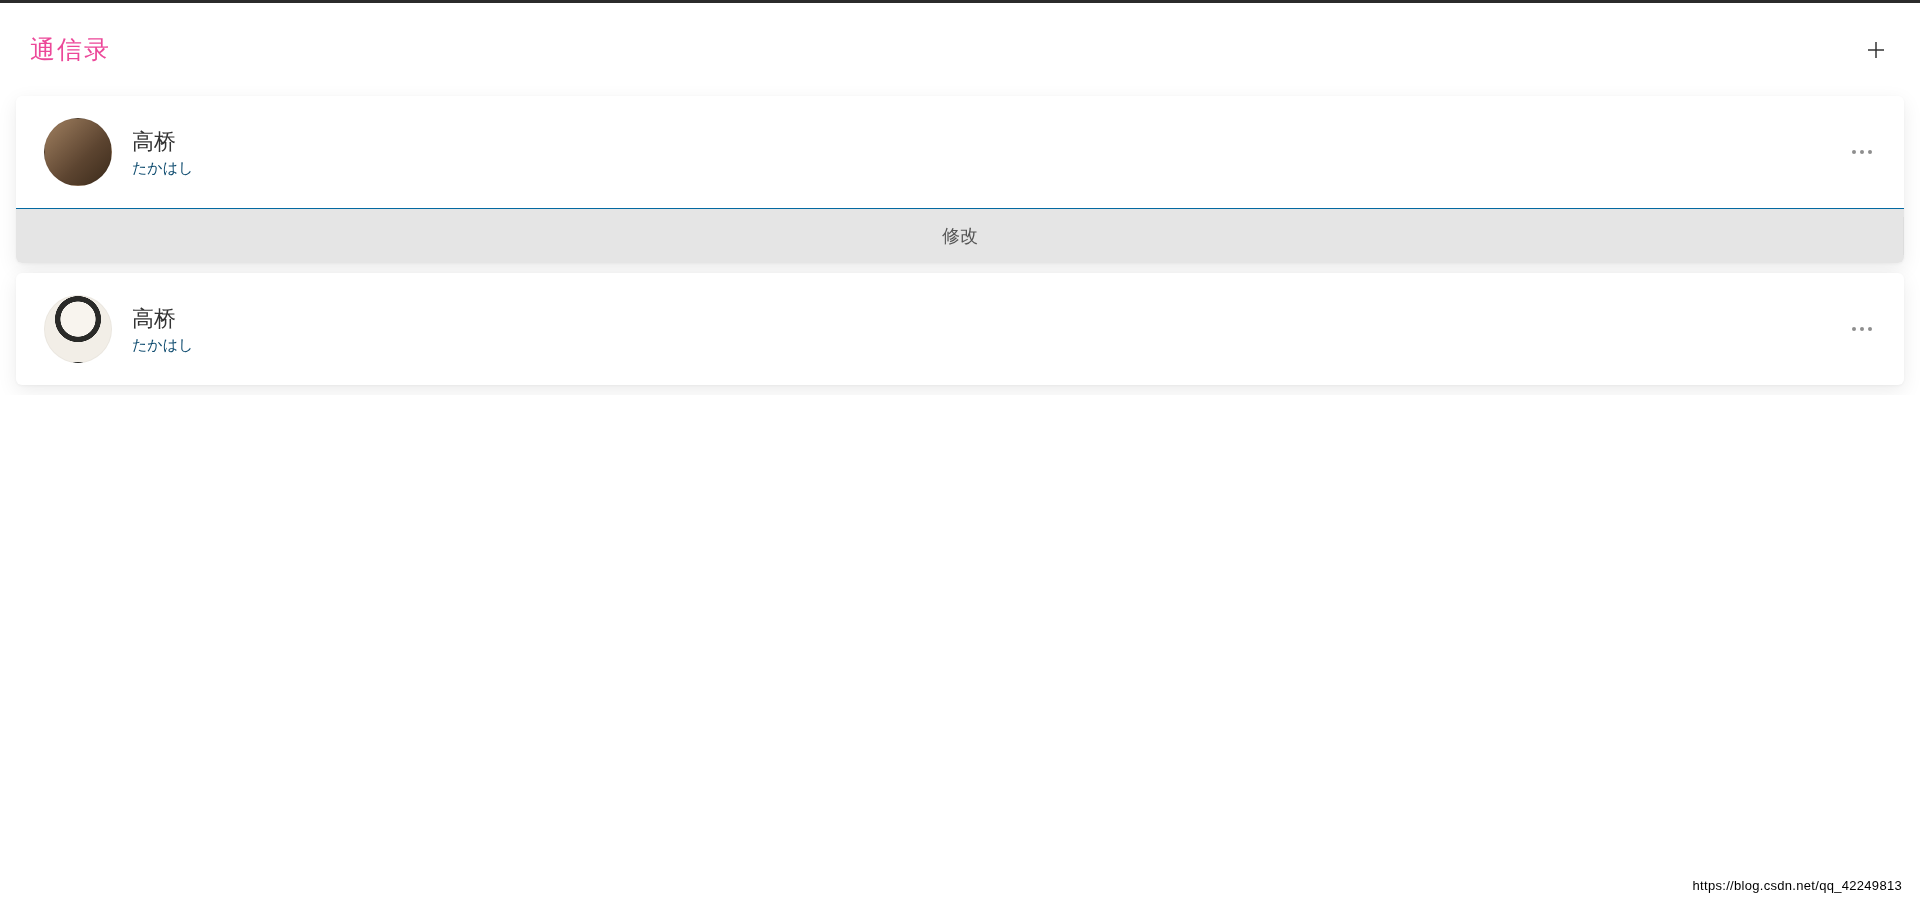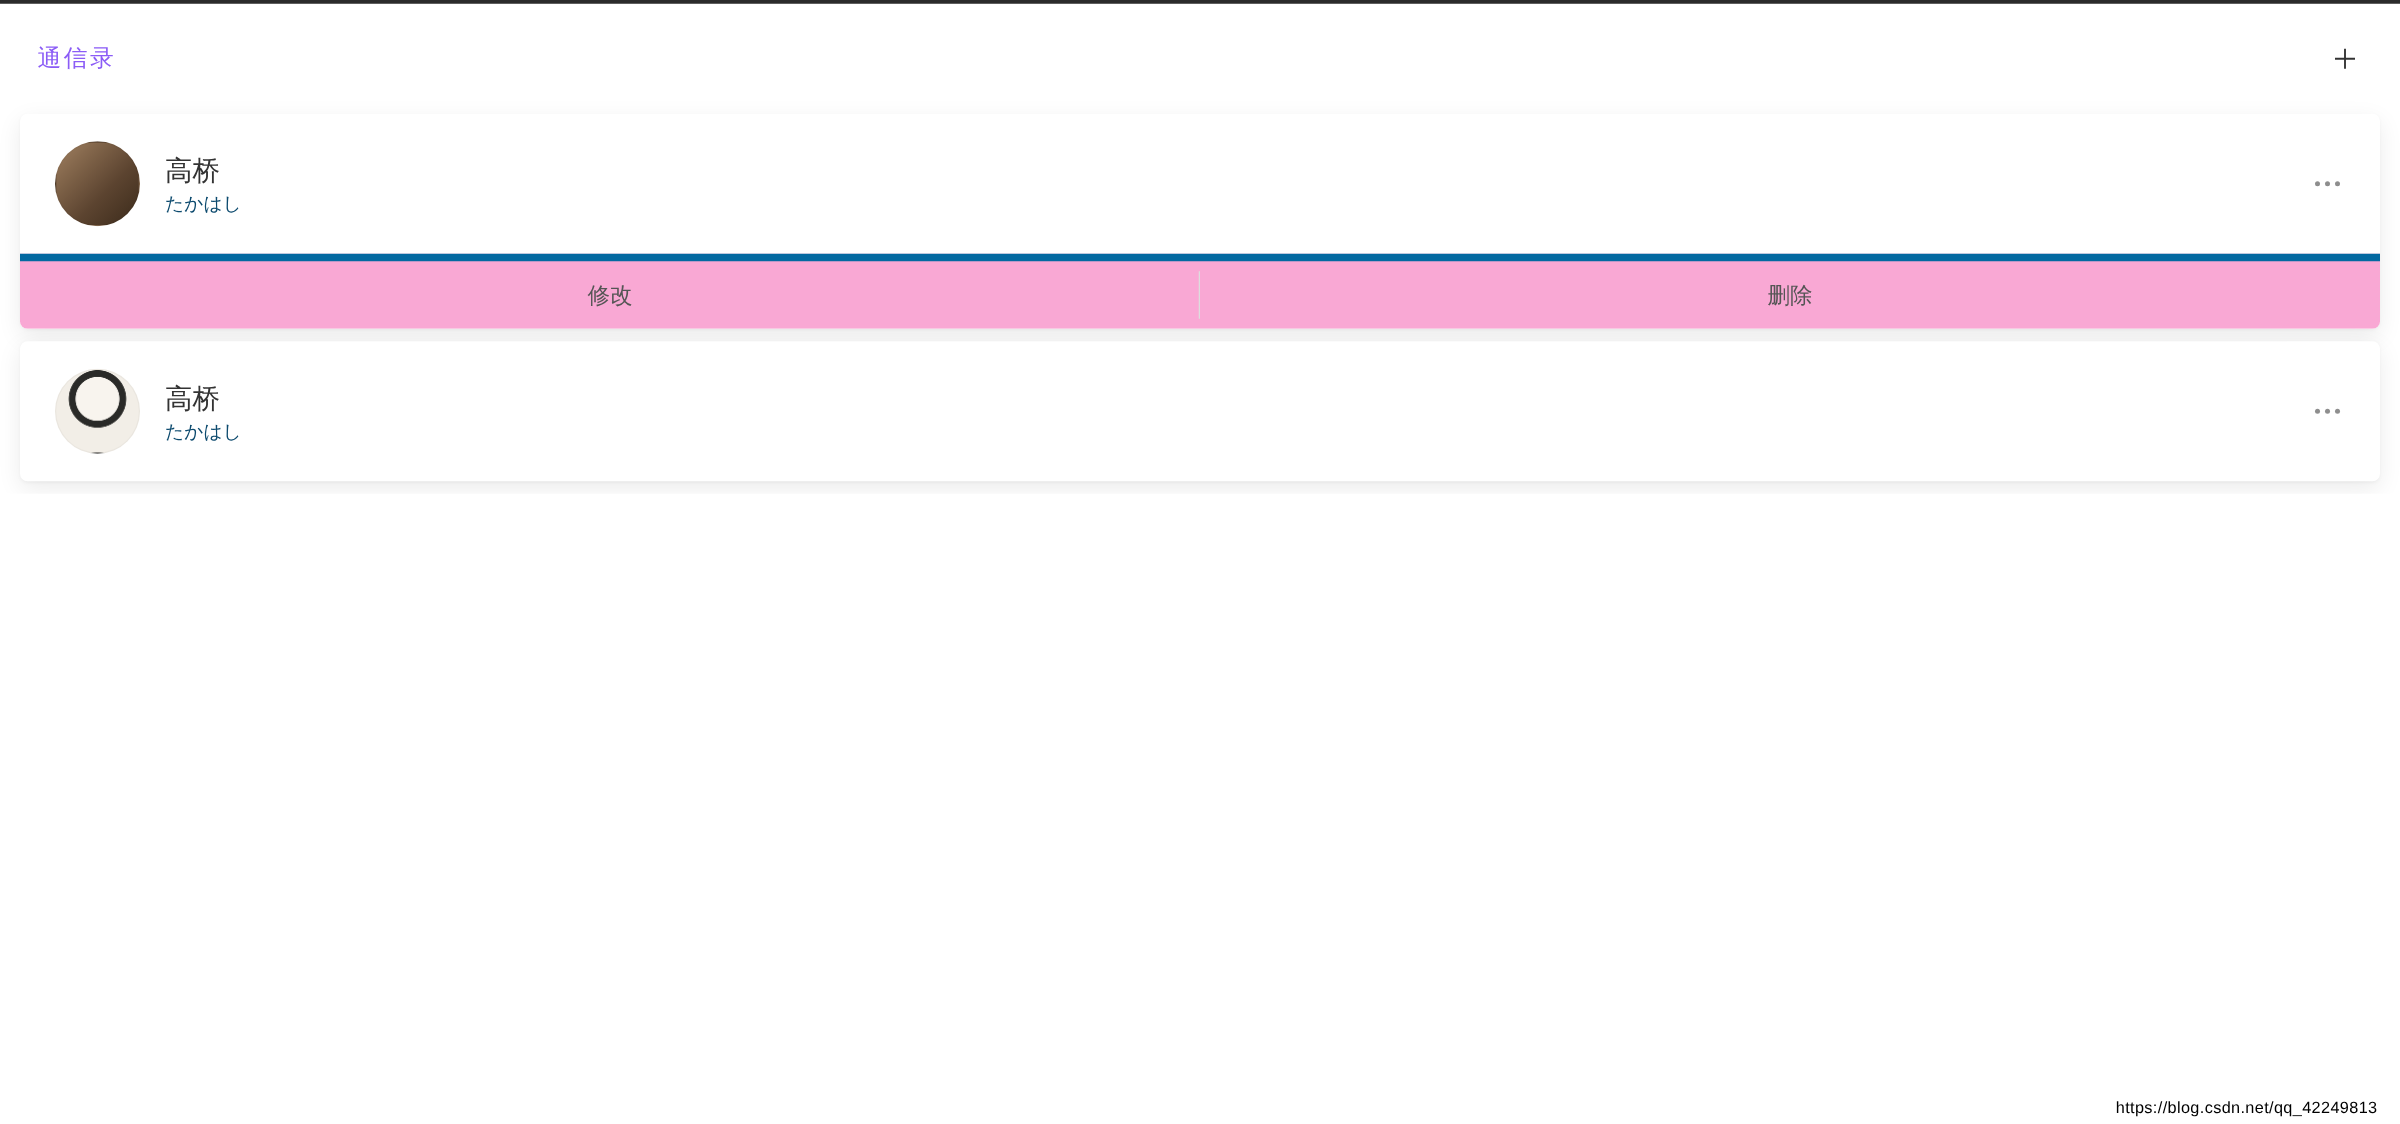--- a/index.html
+++ b/index.html
@@ -17,23 +17,23 @@
       background: #2b2b2b;
       width: 100%;
     }
     .header {
       display: flex;
       justify-content: space-between;
       align-items: center;
       padding: 30px 30px 30px 30px;
     }
     .title {
-      font-size: 19px;
+      font-size: 25px;
       font-weight: 400;
-      color: #8b5cf6;
+      color: #ec4899;
       letter-spacing: 2px;
       text-align: right;
     }
     .add-btn {
       width: 28px;
       height: 28px;
       display: flex;
       align-items: center;
       justify-content: center;
       cursor: pointer;
@@ -113,22 +113,22 @@
       color: #8e8e8e;
     }
     .dot {
       width: 4px;
       height: 4px;
       border-radius: 50%;
       background: #8e8e8e;
     }
     .actions {
       display: flex;
-      background: #f9a8d4;
-      border-top: 6px solid #0369a1;
+      background: #e5e5e5;
+      border-top: 1px solid #0369a1;
     }
     .action-btn {
       flex: 1;
       text-align: center;
       padding: 15px 0;
       font-size: 18px;
       color: #555;
       cursor: pointer;
       position: relative;
     }
@@ -176,21 +176,20 @@
         <div class="sub">たかはし</div>
       </div>
       <div class="more-btn">
         <span class="dot"></span>
         <span class="dot"></span>
         <span class="dot"></span>
       </div>
     </div>
     <div class="actions">
       <div class="action-btn">修改</div>
-      <div class="action-btn">删除</div>
     </div>
   </div>
 
   <div class="card">
     <div class="row">
       <div class="avatar avatar-2"></div>
       <div class="info">
         <div class="name">高桥</div>
         <div class="sub">たかはし</div>
       </div>

